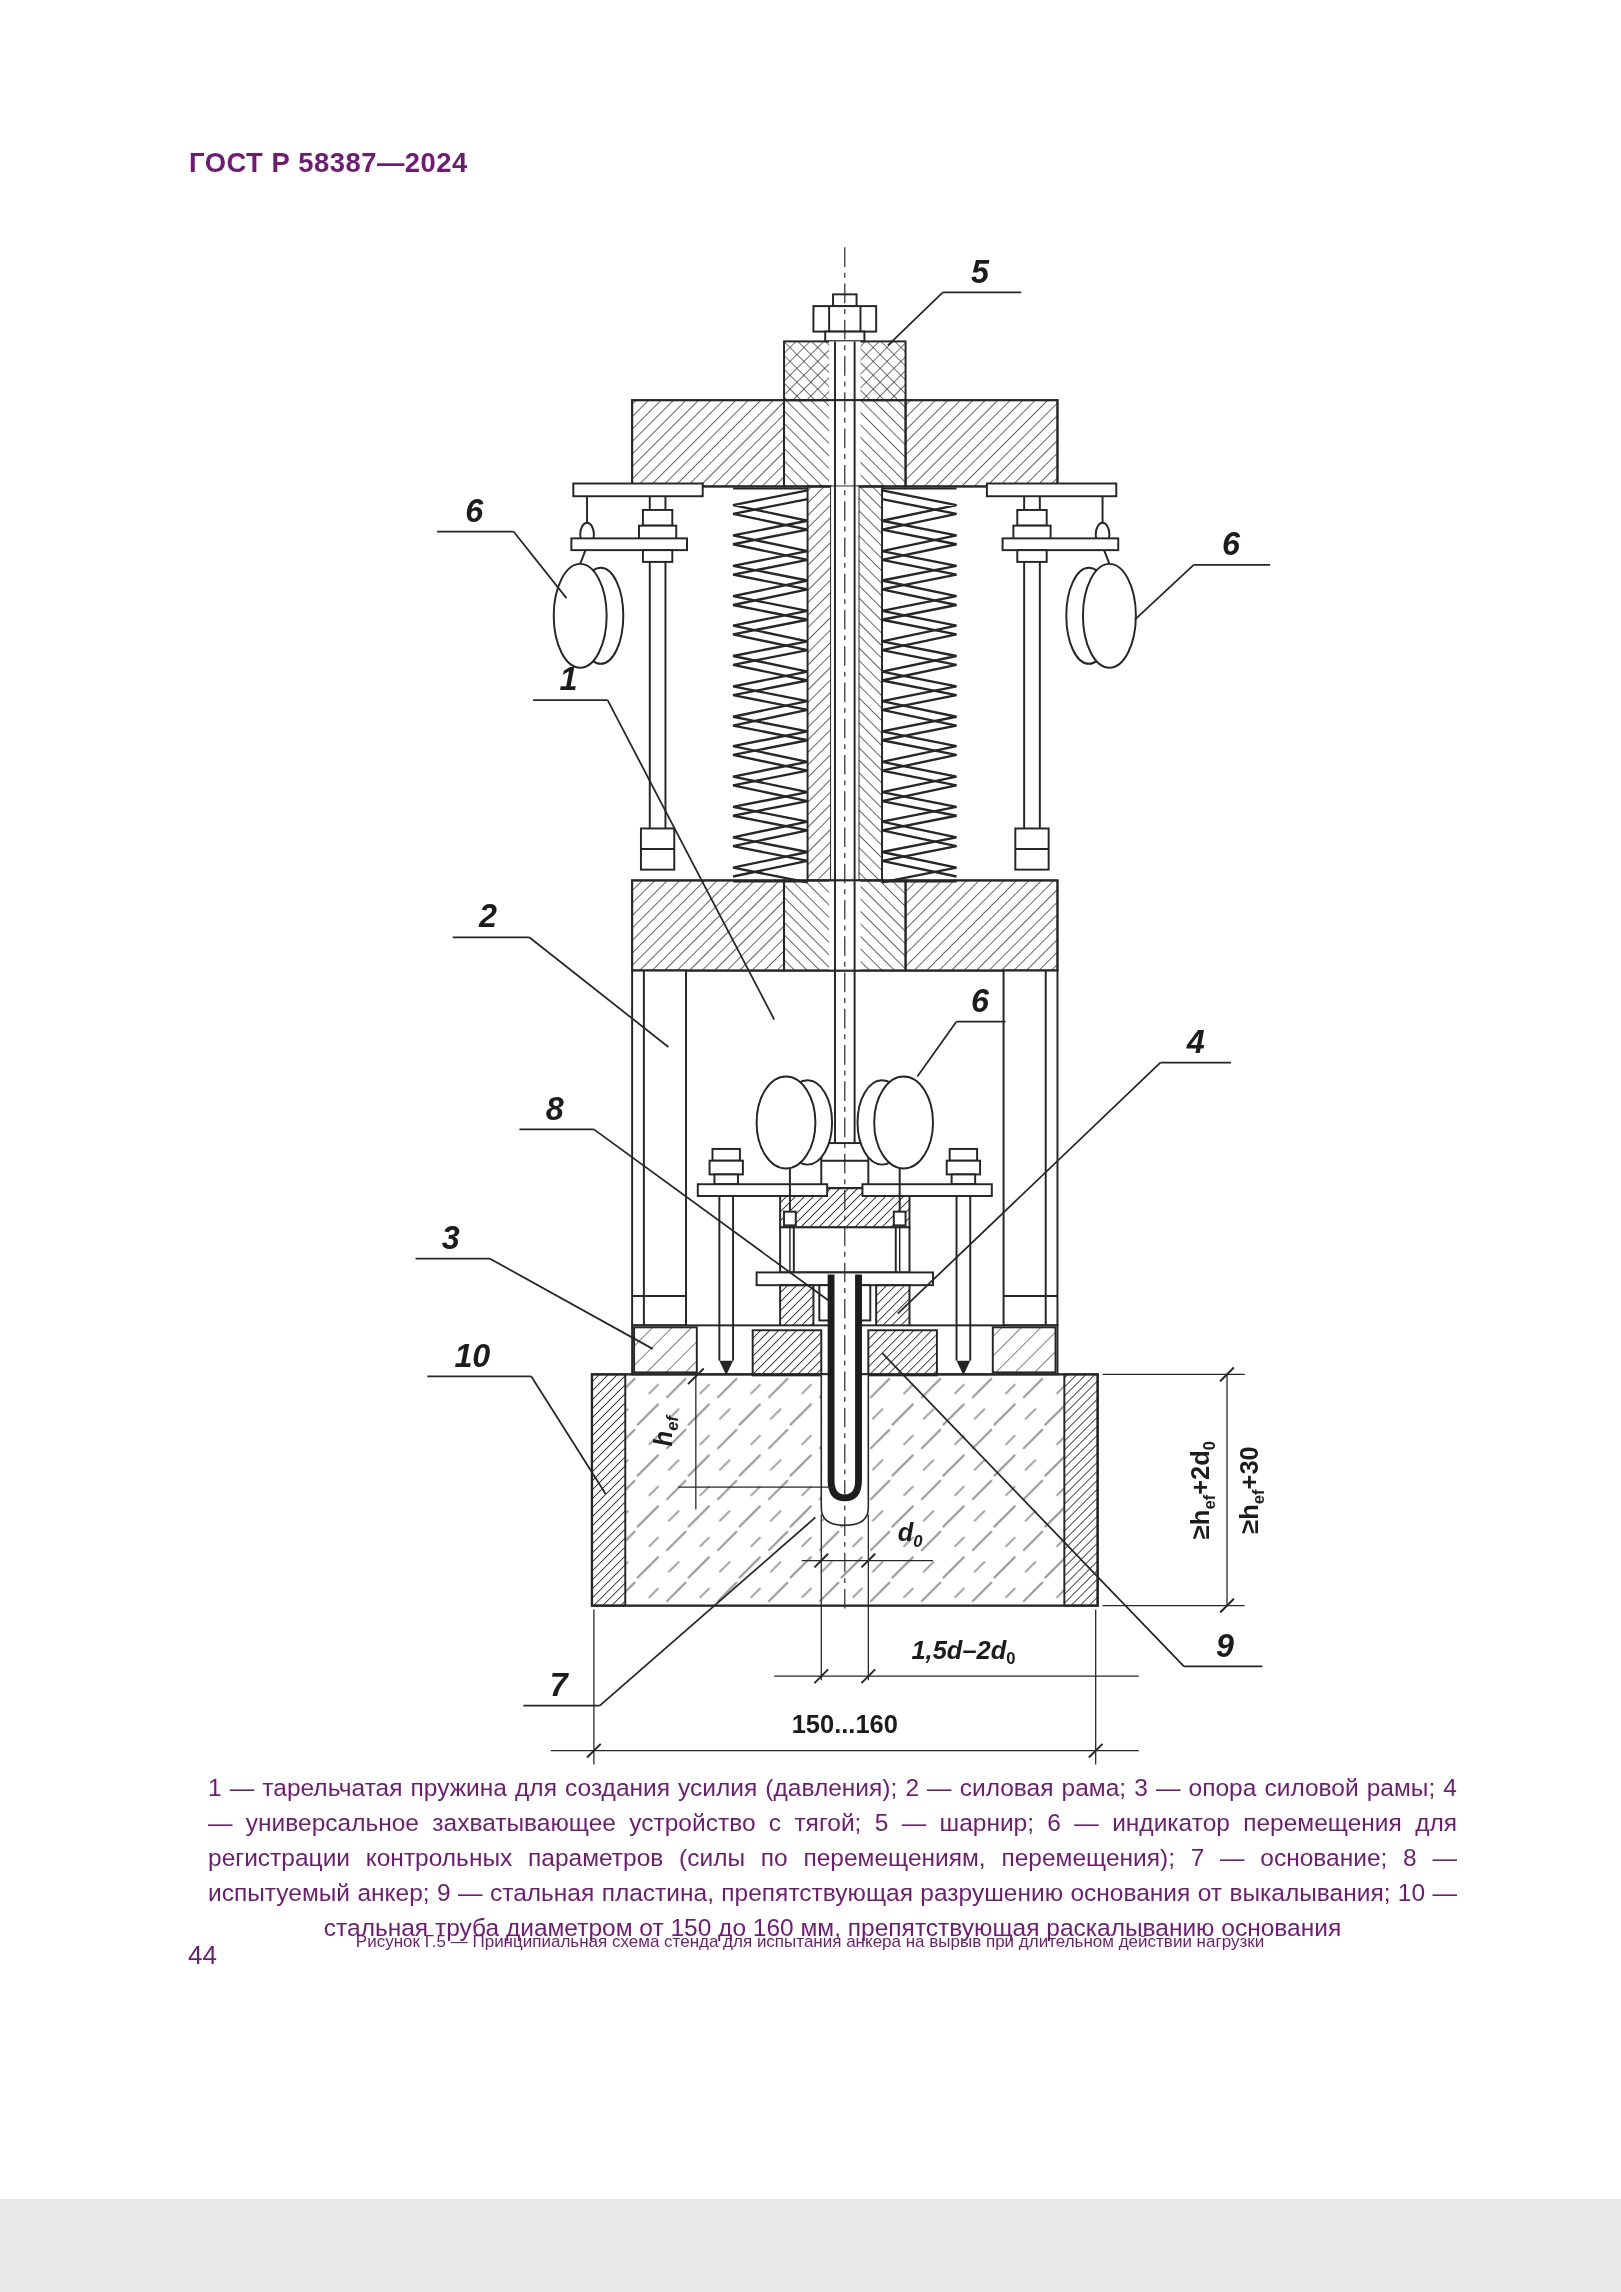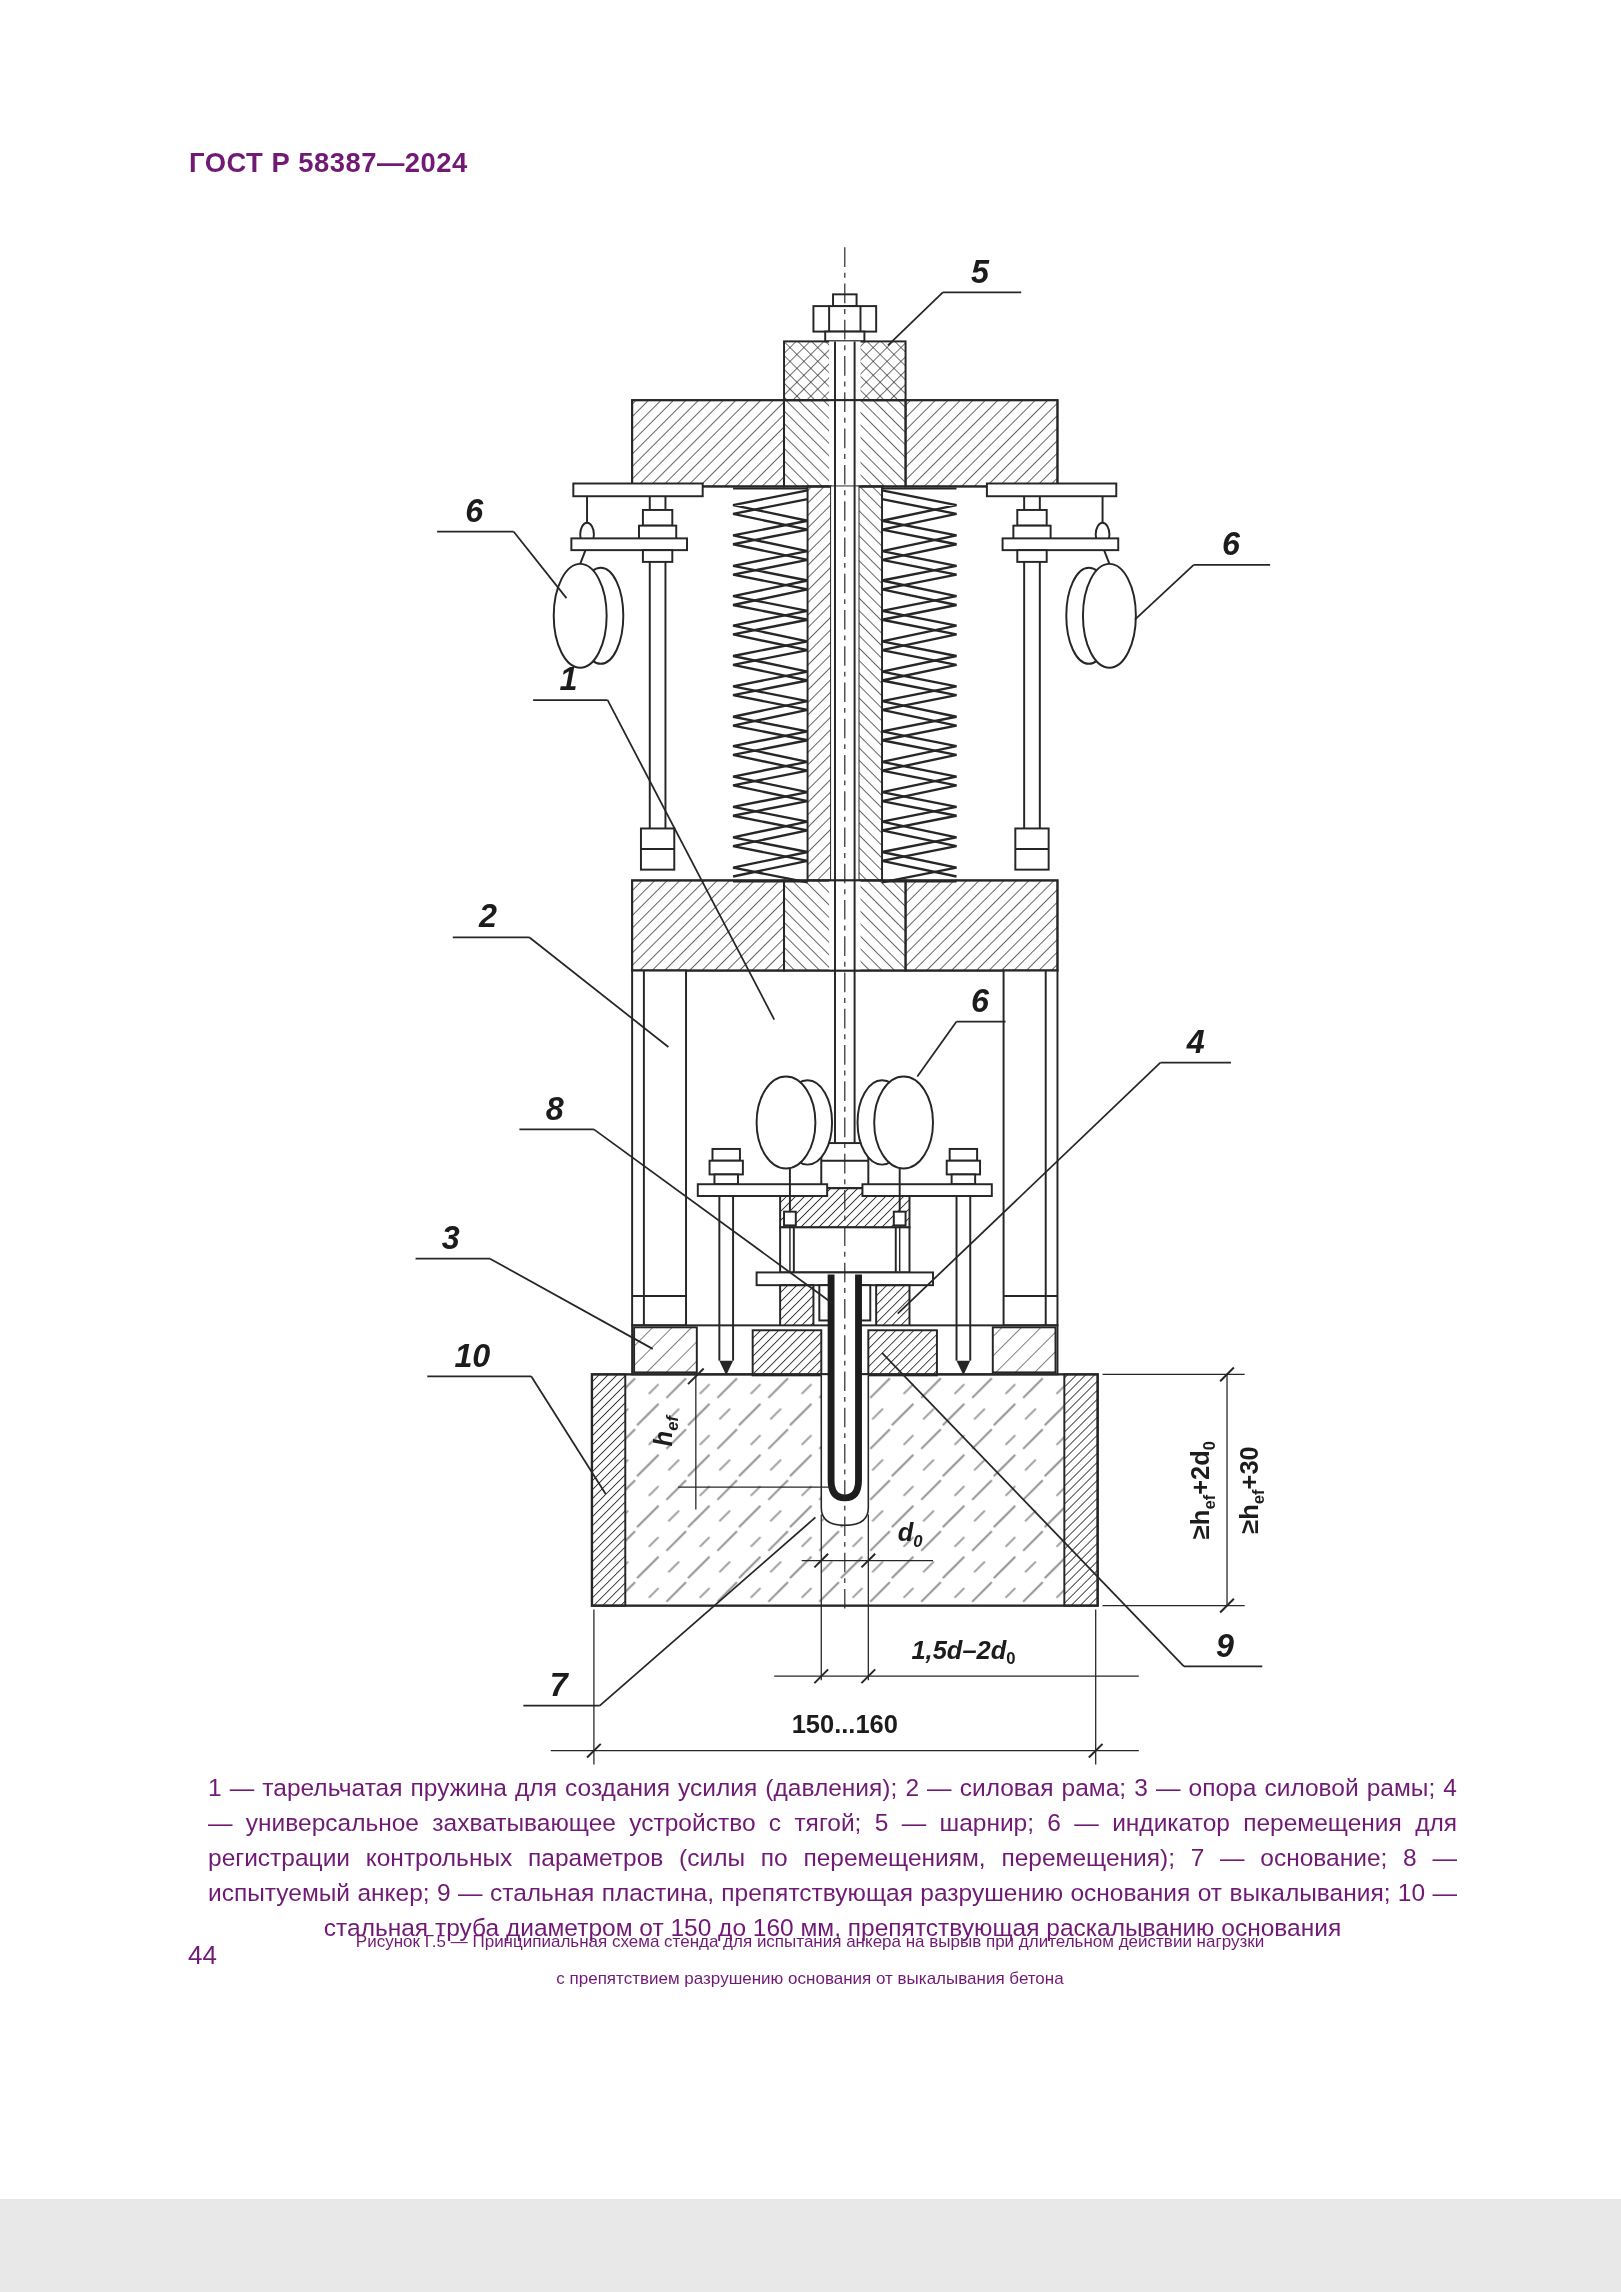--- a/index.html
+++ b/index.html
@@ -295,18 +295,17 @@
 
     <text class="dim-text" transform="rotate(-90 1234 1520)" x="1234" y="1520" text-anchor="middle"><tspan>≥h</tspan><tspan font-size="17" dy="6">ef</tspan><tspan dy="-6">+2d</tspan><tspan font-size="17" dy="6">0</tspan></text>
 
     <text class="dim-text" transform="rotate(-90 1284 1520)" x="1284" y="1520" text-anchor="middle"><tspan>≥h</tspan><tspan font-size="17" dy="6">ef</tspan><tspan dy="-6">+30</tspan></text>
   </svg>
 
   <div class="legend">1 — тарельчатая пружина для создания усилия (давления); 2 — силовая рама; 3 — опора силовой рамы; 4 — универсальное захватывающее устройство с тягой; 5 — шарнир; 6 — индикатор перемещения для регистрации контрольных параметров (силы по перемещениям, перемещения); 7 — основание; 8 — испытуемый анкер; 9 — стальная пластина, препятствующая разрушению основания от выкалывания; 10 — стальная труба диаметром от 150 до 160 мм, препятствующая раскалыванию основания</div>
 
   <div class="caption">
     <div>Рисунок Г.5 — Принципиальная схема стенда для испытания анкера на вырыв при длительном действии нагрузки</div>
-    <div>с препятствием разрушению основания от выкалывания бетона</div>
   </div>
 
   <div class="pagenum">44</div>
 </div>
 
 
 </body></html>

